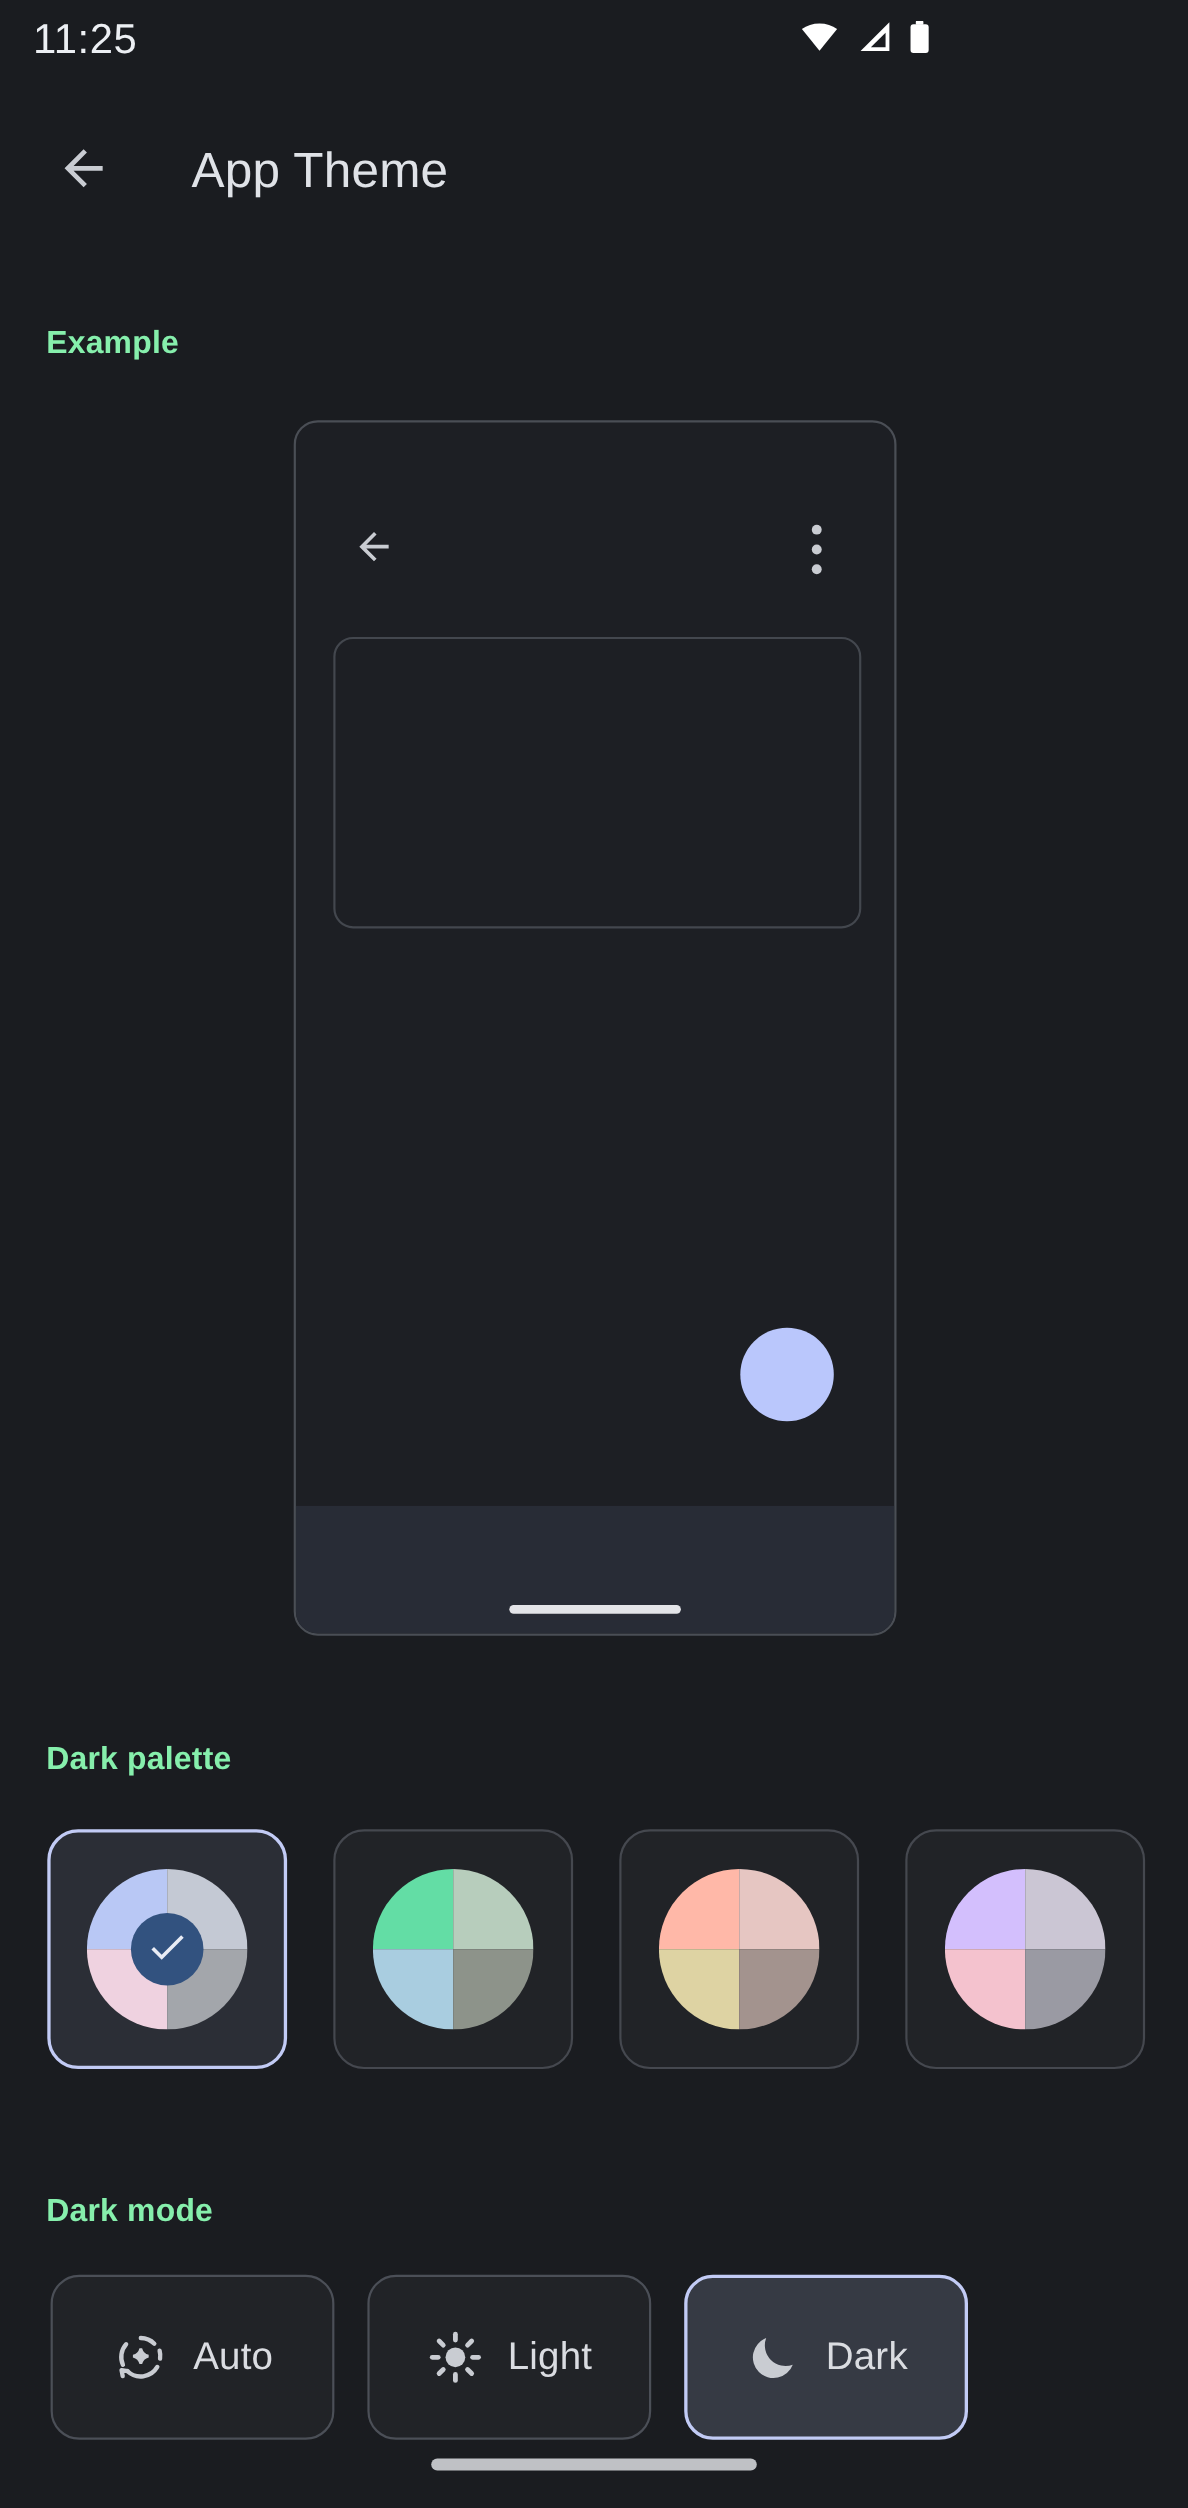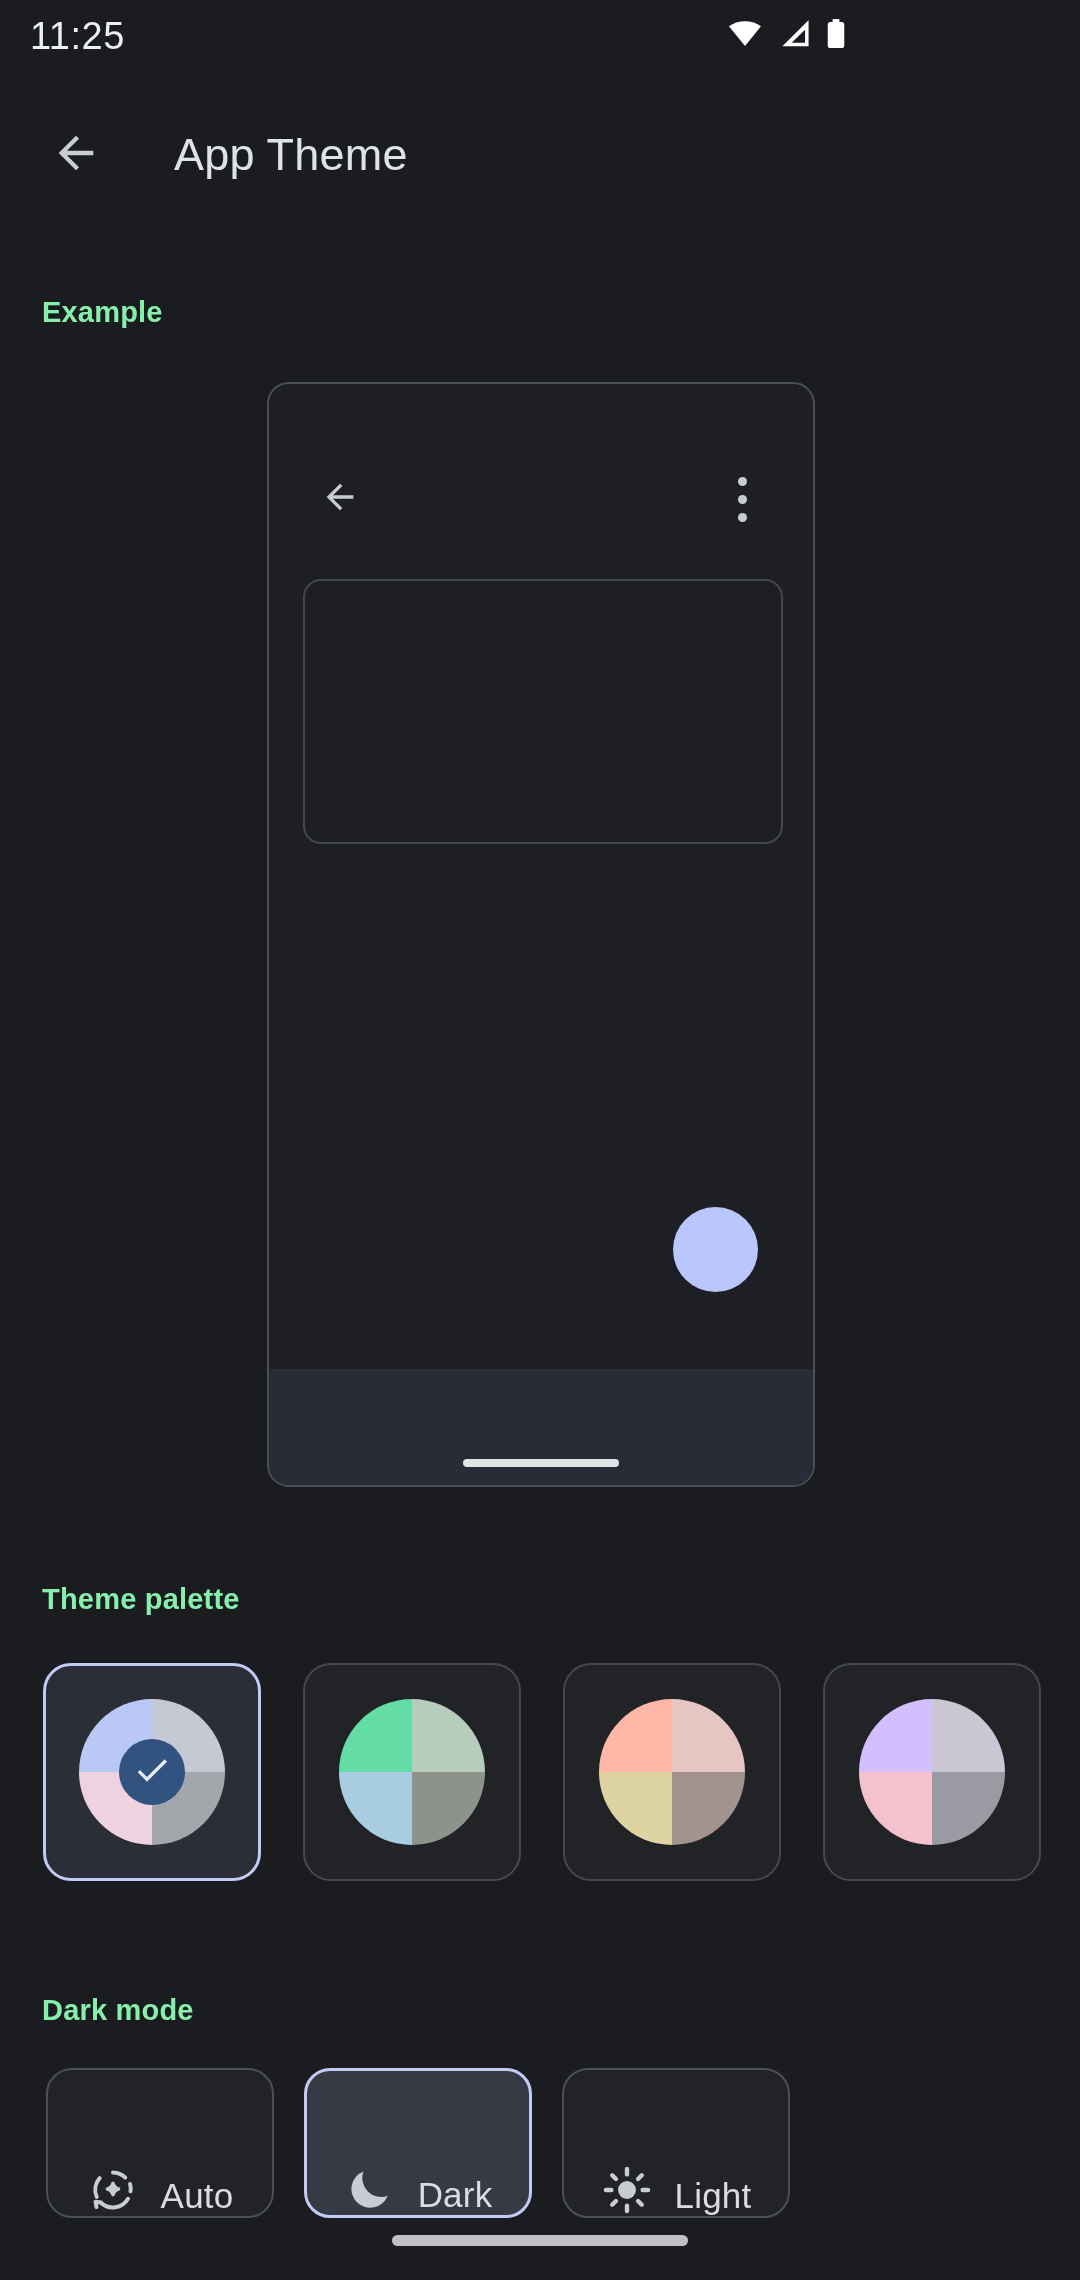--- a/index.html
+++ b/index.html
@@ -127,25 +127,25 @@
     background:#32527f;
     display:flex; align-items:center; justify-content:center;
   }
 
   
   .mode-row{
     position:absolute; top:2068px; left:46px;
     display:flex; gap:30px;
   }
   .mode-chip{
-    height:150px; width:228px;
+    height:150px; width:258px;
     border:2px solid #4b4f57;
     border-radius:26px;
     background:#212327;
-    display:flex; align-items:flex-end; justify-content:center;
+    display:flex; align-items:center; justify-content:center;
     gap:22px;
     padding:0 10px;
   }
   .mode-chip.selected{
     border:3px solid #c2cbf5;
     background:#363a44;
   }
   .mode-label{
     font-size:35px; color:#dadce1; font-weight:400; letter-spacing:.2px;
   }
@@ -218,21 +218,21 @@
 
   <div class="preview-card"></div>
 
   <div class="preview-fab"></div>
 
   <div class="preview-navbar">
     <div class="preview-home-ind"></div>
   </div>
 </div>
 
-<div class="section-label" id="lbl-palette">Theme palette</div>
+<div class="section-label" id="lbl-palette">Dark palette</div>
 
 <div class="palette-row">
 
   <div class="swatch selected">
     <div class="wheel">
       <div class="q tl" style="background:#b9c8f5"></div>
       <div class="q tr" style="background:#c4c9d4"></div>
       <div class="q bl" style="background:#efd2e0"></div>
       <div class="q br" style="background:#a3a6ab"></div>
     </div>
@@ -283,29 +283,20 @@
       <svg width="50" height="50" viewBox="0 0 24 24" fill="none" stroke="#c9ccd2" stroke-width="1.9" stroke-linecap="round">
         <path d="M12 3.6a8.4 8.4 0 0 1 5.9 2.5"></path>
         <path d="M20.2 9.1a8.4 8.4 0 0 1 .2 3.5"></path>
         <path d="M19.2 16.2A8.4 8.4 0 0 1 6.1 18"></path>
         <path d="M4.2 15.3a8.4 8.4 0 0 1 1.4-9"></path>
         <path d="m6.2 18-2.6-.4.5 2.6" stroke-linejoin="round"></path>
         <path d="M12 8.2c.5 2 1.3 2.8 3.3 3.3-2 .5-2.8 1.3-3.3 3.3-.5-2-1.3-2.8-3.3-3.3 2-.5 2.8-1.3 3.3-3.3Z" fill="#c9ccd2" stroke-width="1.2"></path>
       </svg>
     </span>
     <span class="mode-label">Auto</span>
-  </div>
-
-  <div class="mode-chip selected">
-    <span class="mode-icon">
-      <svg width="50" height="50" viewBox="0 0 24 24">
-        <path d="M20.5 15.2A9 9 0 0 1 8.9 3.6a9 9 0 1 0 11.6 11.6Z" fill="#c9ccd2"></path>
-      </svg>
-    </span>
-    <span class="mode-label">Dark</span>
   </div>
 
   <div class="mode-chip">
     <span class="mode-icon">
       <svg width="50" height="50" viewBox="0 0 24 24">
         <circle cx="12" cy="12" r="4.3" fill="#c9ccd2"></circle>
         <g stroke="#c9ccd2" stroke-width="2.1" stroke-linecap="round">
           <path d="M12 1.9v2.6"></path>
             <path d="M12 19.5v2.6"></path>
           <path d="M1.9 12h2.6"></path>
@@ -313,17 +304,26 @@
           <path d="m4.9 4.9 1.8 1.8"></path>
             <path d="m17.3 17.3 1.8 1.8"></path>
           <path d="m19.1 4.9-1.8 1.8"></path>
             <path d="m6.7 17.3-1.8 1.8"></path>
         </g>
       </svg>
     </span>
     <span class="mode-label">Light</span>
   </div>
 
+  <div class="mode-chip selected">
+    <span class="mode-icon">
+      <svg width="50" height="50" viewBox="0 0 24 24">
+        <path d="M20.5 15.2A9 9 0 0 1 8.9 3.6a9 9 0 1 0 11.6 11.6Z" fill="#c9ccd2"></path>
+      </svg>
+    </span>
+    <span class="mode-label">Dark</span>
+  </div>
+
 </div>
 
 <div class="system-nav">
   <div class="system-home-ind"></div>
 </div>
 
 </body></html>

